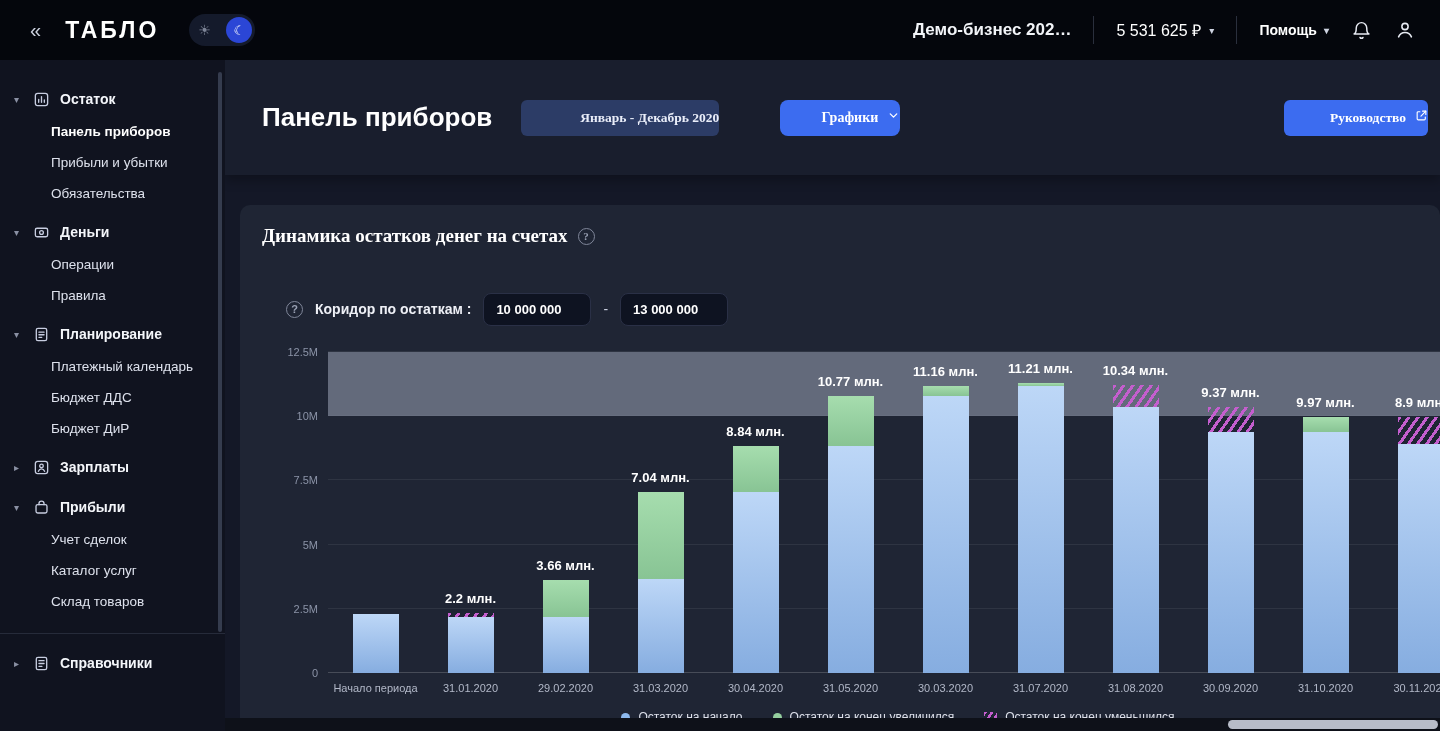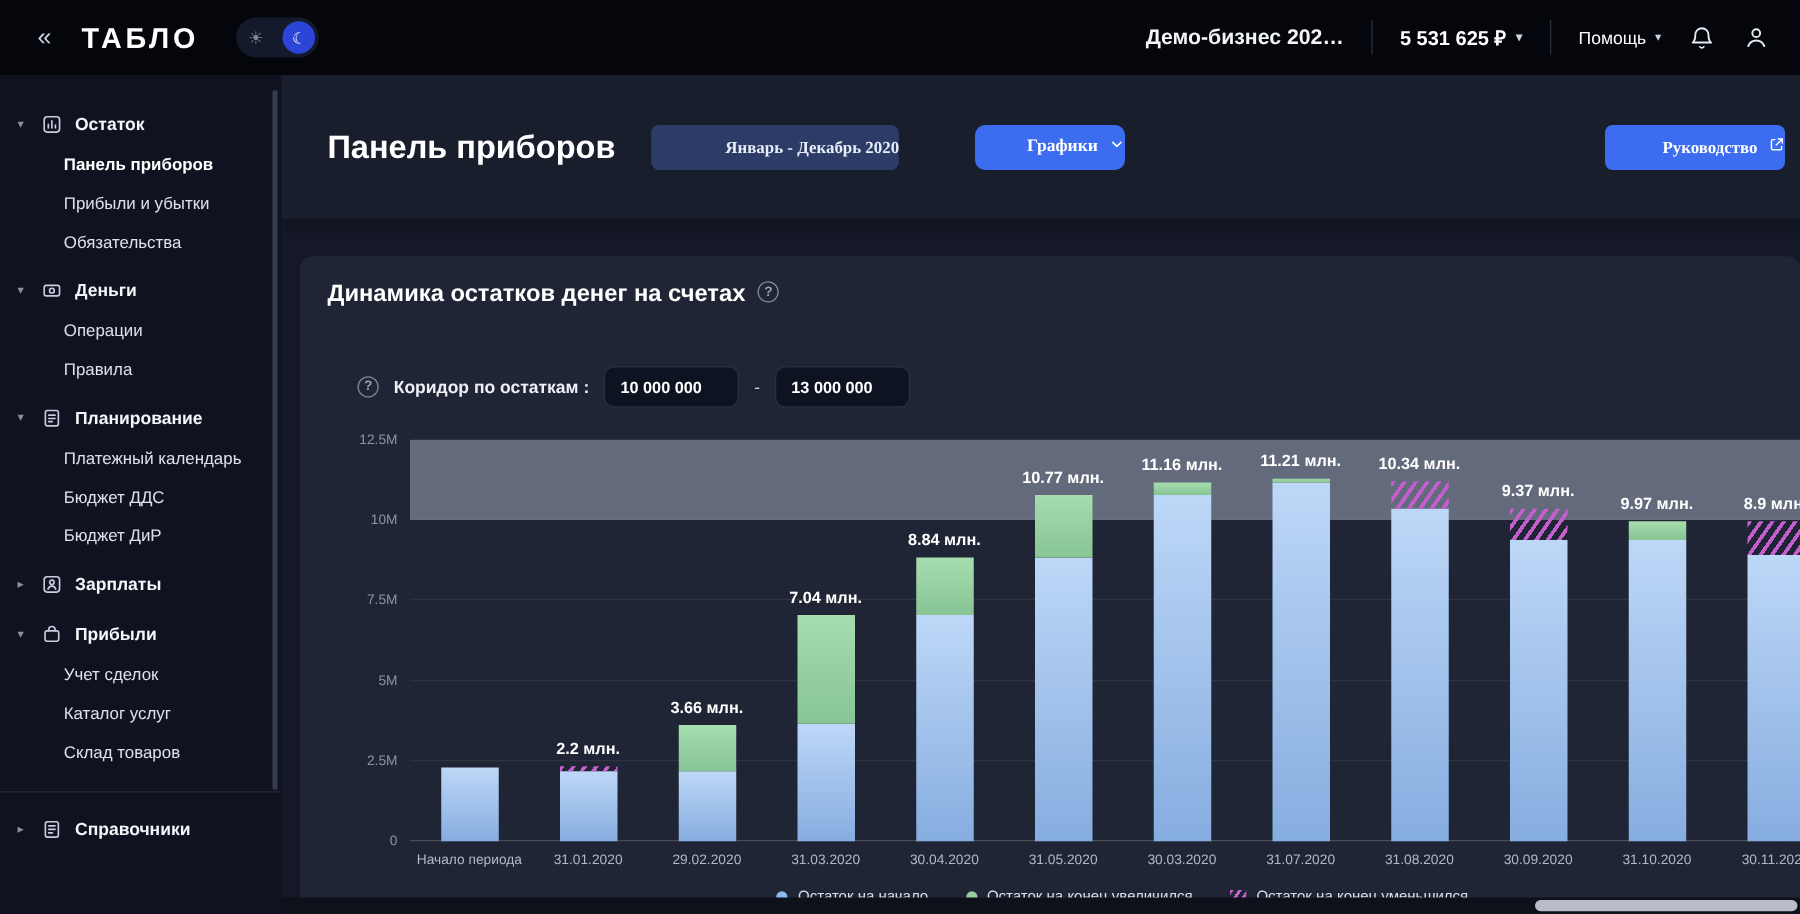--- a/index.html
+++ b/index.html
@@ -10,22 +10,22 @@
   
   .topbar { height:60px; flex:0 0 60px; background:#04060c; display:flex; align-items:center; padding:0 24px; }
   .collapse-btn { background:none; border:none; color:#cdd2e0; font-size:20px; cursor:pointer; padding:4px 6px; }
   .logo { font-size:23px; font-weight:800; letter-spacing:3px; margin-left:18px; color:#fff; }
   .theme-toggle { margin-left:30px; width:66px; height:32px; background:#141a2b; border-radius:16px; display:flex; align-items:center; justify-content:space-between; padding:0 3px; cursor:pointer; }
   .theme-toggle .sun { color:#7d8496; font-size:14px; margin-left:6px; }
   .theme-toggle .moon-wrap { width:26px; height:26px; border-radius:50%; background:#2b46d6; display:flex; align-items:center; justify-content:center; color:#fff; font-size:13px; }
   .tb-spacer { flex:1; }
   .tb-company { font-size:17px; font-weight:700; color:#f2f4f8; white-space:nowrap; cursor:pointer; }
   .vdiv { width:1px; height:28px; background:#2a2f3d; margin:0 22px; }
-  .tb-balance { font-size:16px; font-weight:700; display:flex; align-items:center; gap:8px; cursor:pointer; white-space:nowrap;text-align:center; }
-  .tb-help { font-size:14px; font-weight:400; display:flex; align-items:center; gap:7px; cursor:pointer; }
+  .tb-balance { font-size:16px; font-weight:400; display:flex; align-items:center; gap:8px; cursor:pointer; white-space:nowrap;text-align:center; }
+  .tb-help { font-size:14px; font-weight:700; display:flex; align-items:center; gap:7px; cursor:pointer; }
   .caret { font-size:10px; color:#cfd4e2; }
   .icon-btn { background:none; border:none; cursor:pointer; margin-left:22px; display:flex; align-items:center; }
   .icon-btn svg { display:block; }
 
   
   .body { flex:1; display:flex; min-height:0; }
 
   
   .sidebar { width:225px; flex:0 0 225px; background:#10131f; position:relative; padding:16px 0 0 0; overflow:hidden; }
   .sb-sec { margin-top:6px; }
@@ -43,21 +43,21 @@
   .main { flex:1; background:#141827; position:relative; overflow:hidden; }
   .page-header { height:115px; background:#191e2d; display:flex; align-items:center; padding:0 12px 0 37px; box-shadow:0 6px 10px rgba(0,0,0,.25); }
   .page-title { font-size:26px; font-weight:700; color:#fff; }
   .btn { border:none; cursor:pointer; color:#fff; font-family:Liberation Serif, serif; display:flex; align-items:center; justify-content:flex-end; gap:9px; }
   .btn-period { margin-left:29px; width:198px; height:36px; background:#2c3c66; border-radius:6px; font-size:13.5px; font-weight:600; color:#e9edf9; }
   .btn-charts { margin-left:61px; width:120px; height:36px; background:#3c6cf0; border-radius:8px; font-size:14px; font-weight:600; }
   .btn-guide { margin-left:auto; width:144px; height:36px; background:#3c6cf0; border-radius:6px; font-size:13.5px; font-weight:600; }
 
   
   .card { margin:30px 0 0 15px; width:1200px; height:640px; background:#1f2534; border-radius:10px 10px 0 0; padding:20px 0 0 22px; overflow:hidden; position:relative; }
-  .card-title-row { display:flex; gap:10px; }
+  .card-title-row { display:flex; align-items:center; gap:10px;font-family:Liberation Serif, serif; }
   .card-title { font-size:19px; font-weight:700; color:#fff; }
   .qmark { width:17px; height:17px; border-radius:50%; border:1.4px solid #80879a; color:#9aa1b4; font-size:11px; font-weight:700; display:inline-flex; align-items:center; justify-content:center; cursor:pointer; flex:0 0 17px; }
 
   .corridor-row { margin-top:44px; margin-left:24px; display:flex; align-items:center; gap:12px; height:36px; }
   .corridor-label { font-size:14px; font-weight:600; color:#eef0f6; }
   .corridor-input { width:108px; height:33px; background:#0e1321; border:1px solid #2a3046; border-radius:8px; color:#fff; font-size:13px; font-weight:600; padding:0 12px; font-family:"Liberation Sans",sans-serif; }
   .corridor-dash { color:#c9cede; font-size:14px; }
 
   
   .chart-wrap { margin-top:25px; display:flex; }

